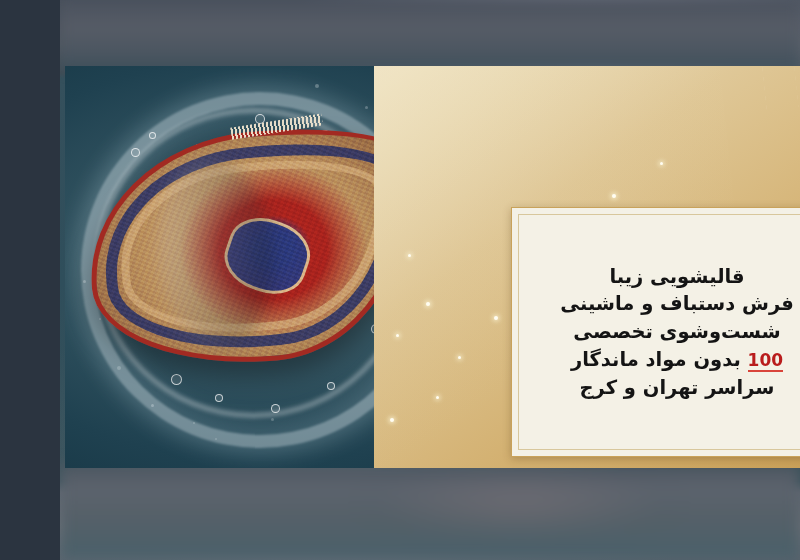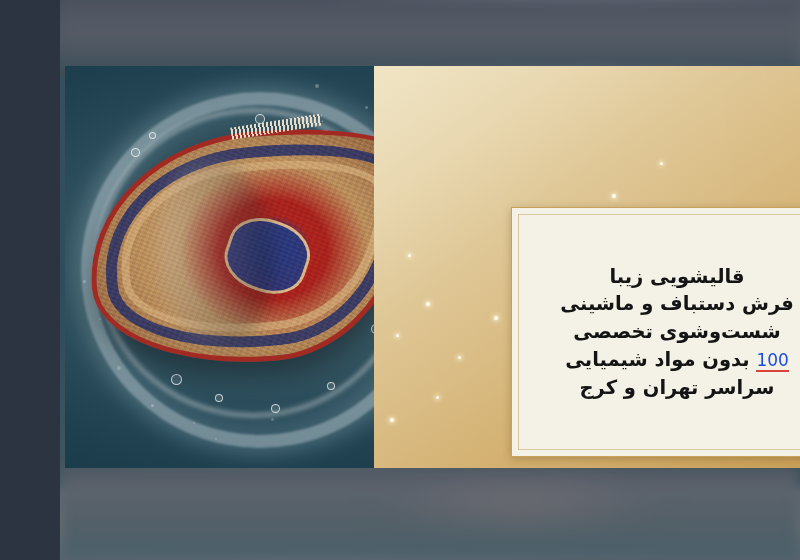--- a/index.html
+++ b/index.html
@@ -296,21 +296,21 @@
     box-sizing: border-box;
   }
   .ad-lines .line {
     white-space: nowrap;
   }
   .emo {
     font-family: "DejaVu Sans", sans-serif;
     font-size: 17px;
   }
   .emo-sparkle { color: #f5c032; }
-  .emo-hundred { color: #1d4ed8; font-weight: 400; letter-spacing: -1px; }
+  .emo-hundred { color: #b91c1c; font-weight: 700; letter-spacing: -1px; }
   .emo-hundred u { text-decoration: none; border-bottom: 2px solid #d9443a; }
 </style>
 </head>
 <body>
 
 <div class="screen">
 
   <div class="backdrop"></div>
   <div class="backdrop-blur-top"></div>
   <div class="backdrop-blur-bottom"></div>
@@ -402,21 +402,21 @@
           <div class="line">
             <span>فرش دستباف و ماشینی</span>
           </div>
 
           <div class="line">
             <span>شست‌وشوی تخصصی</span>
           </div>
 
           <div class="line">
             <span class="emo emo-hundred"><u>100</u></span>
-            <span>بدون مواد شیمیایی</span>
+            <span>بدون مواد ماندگار</span>
           </div>
 
 
           <div class="line">
             <span>سراسر تهران و کرج</span>
           </div>
 
         </div>
       </div>
     </div>

